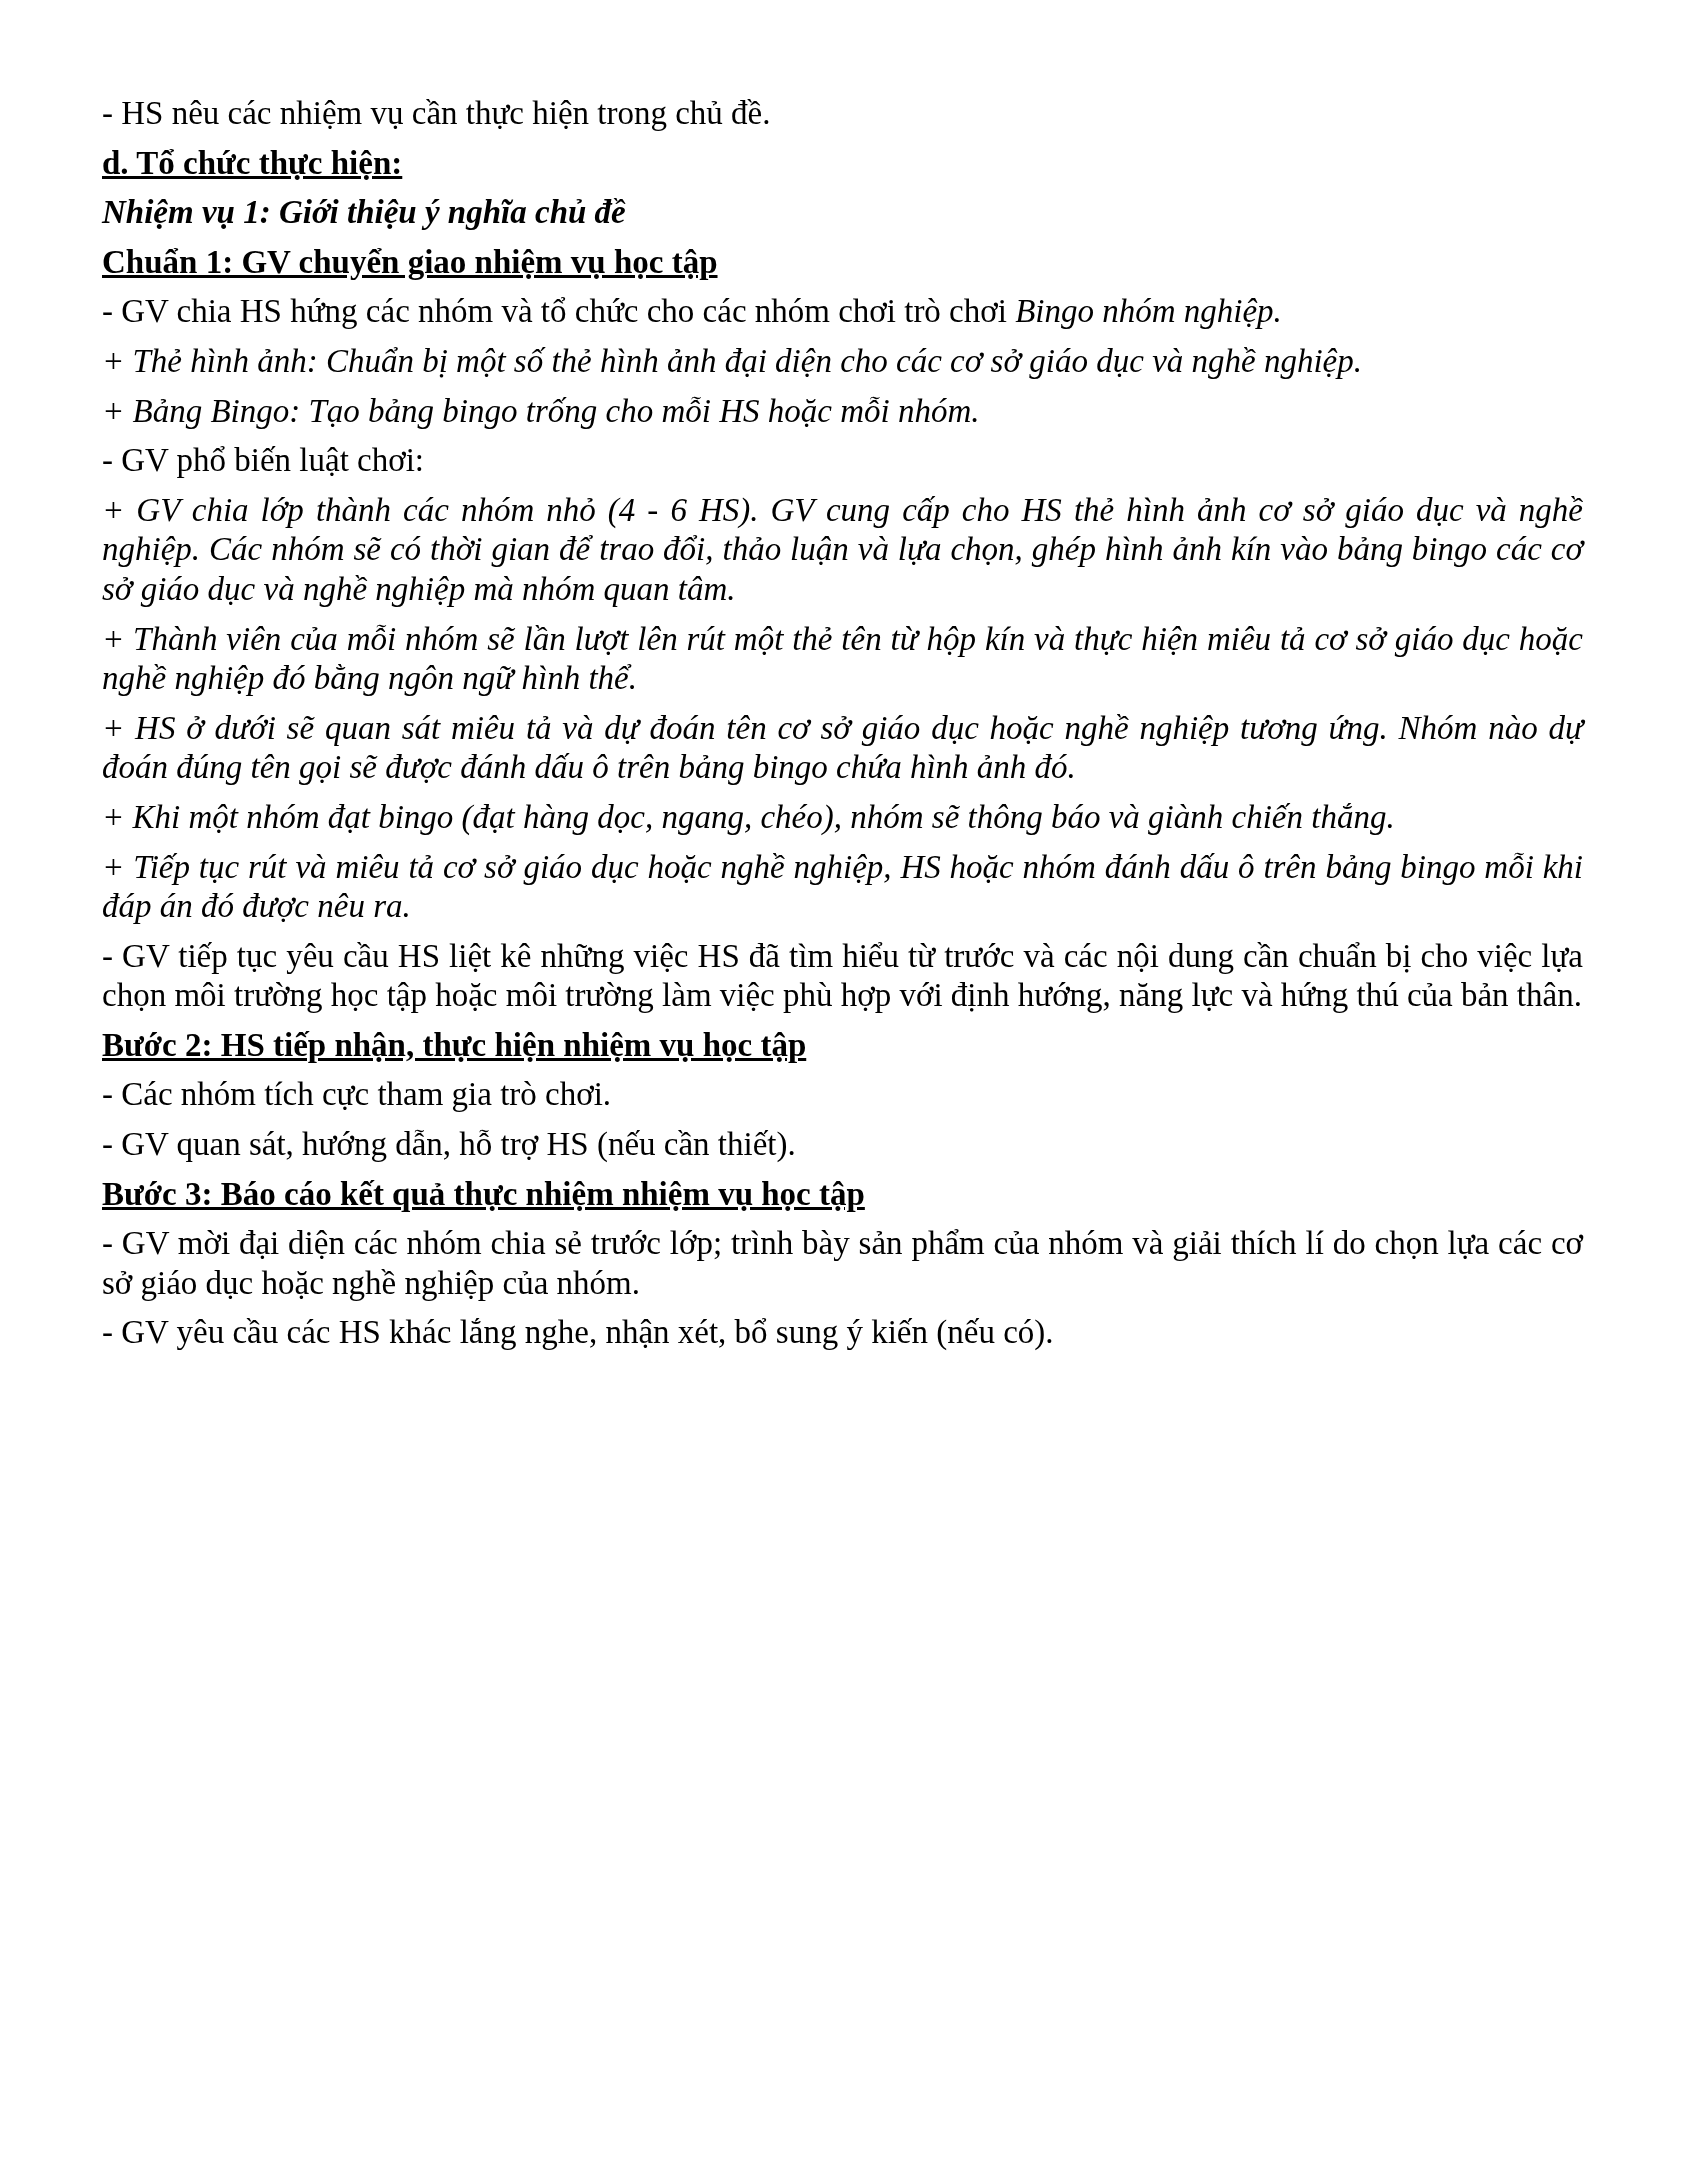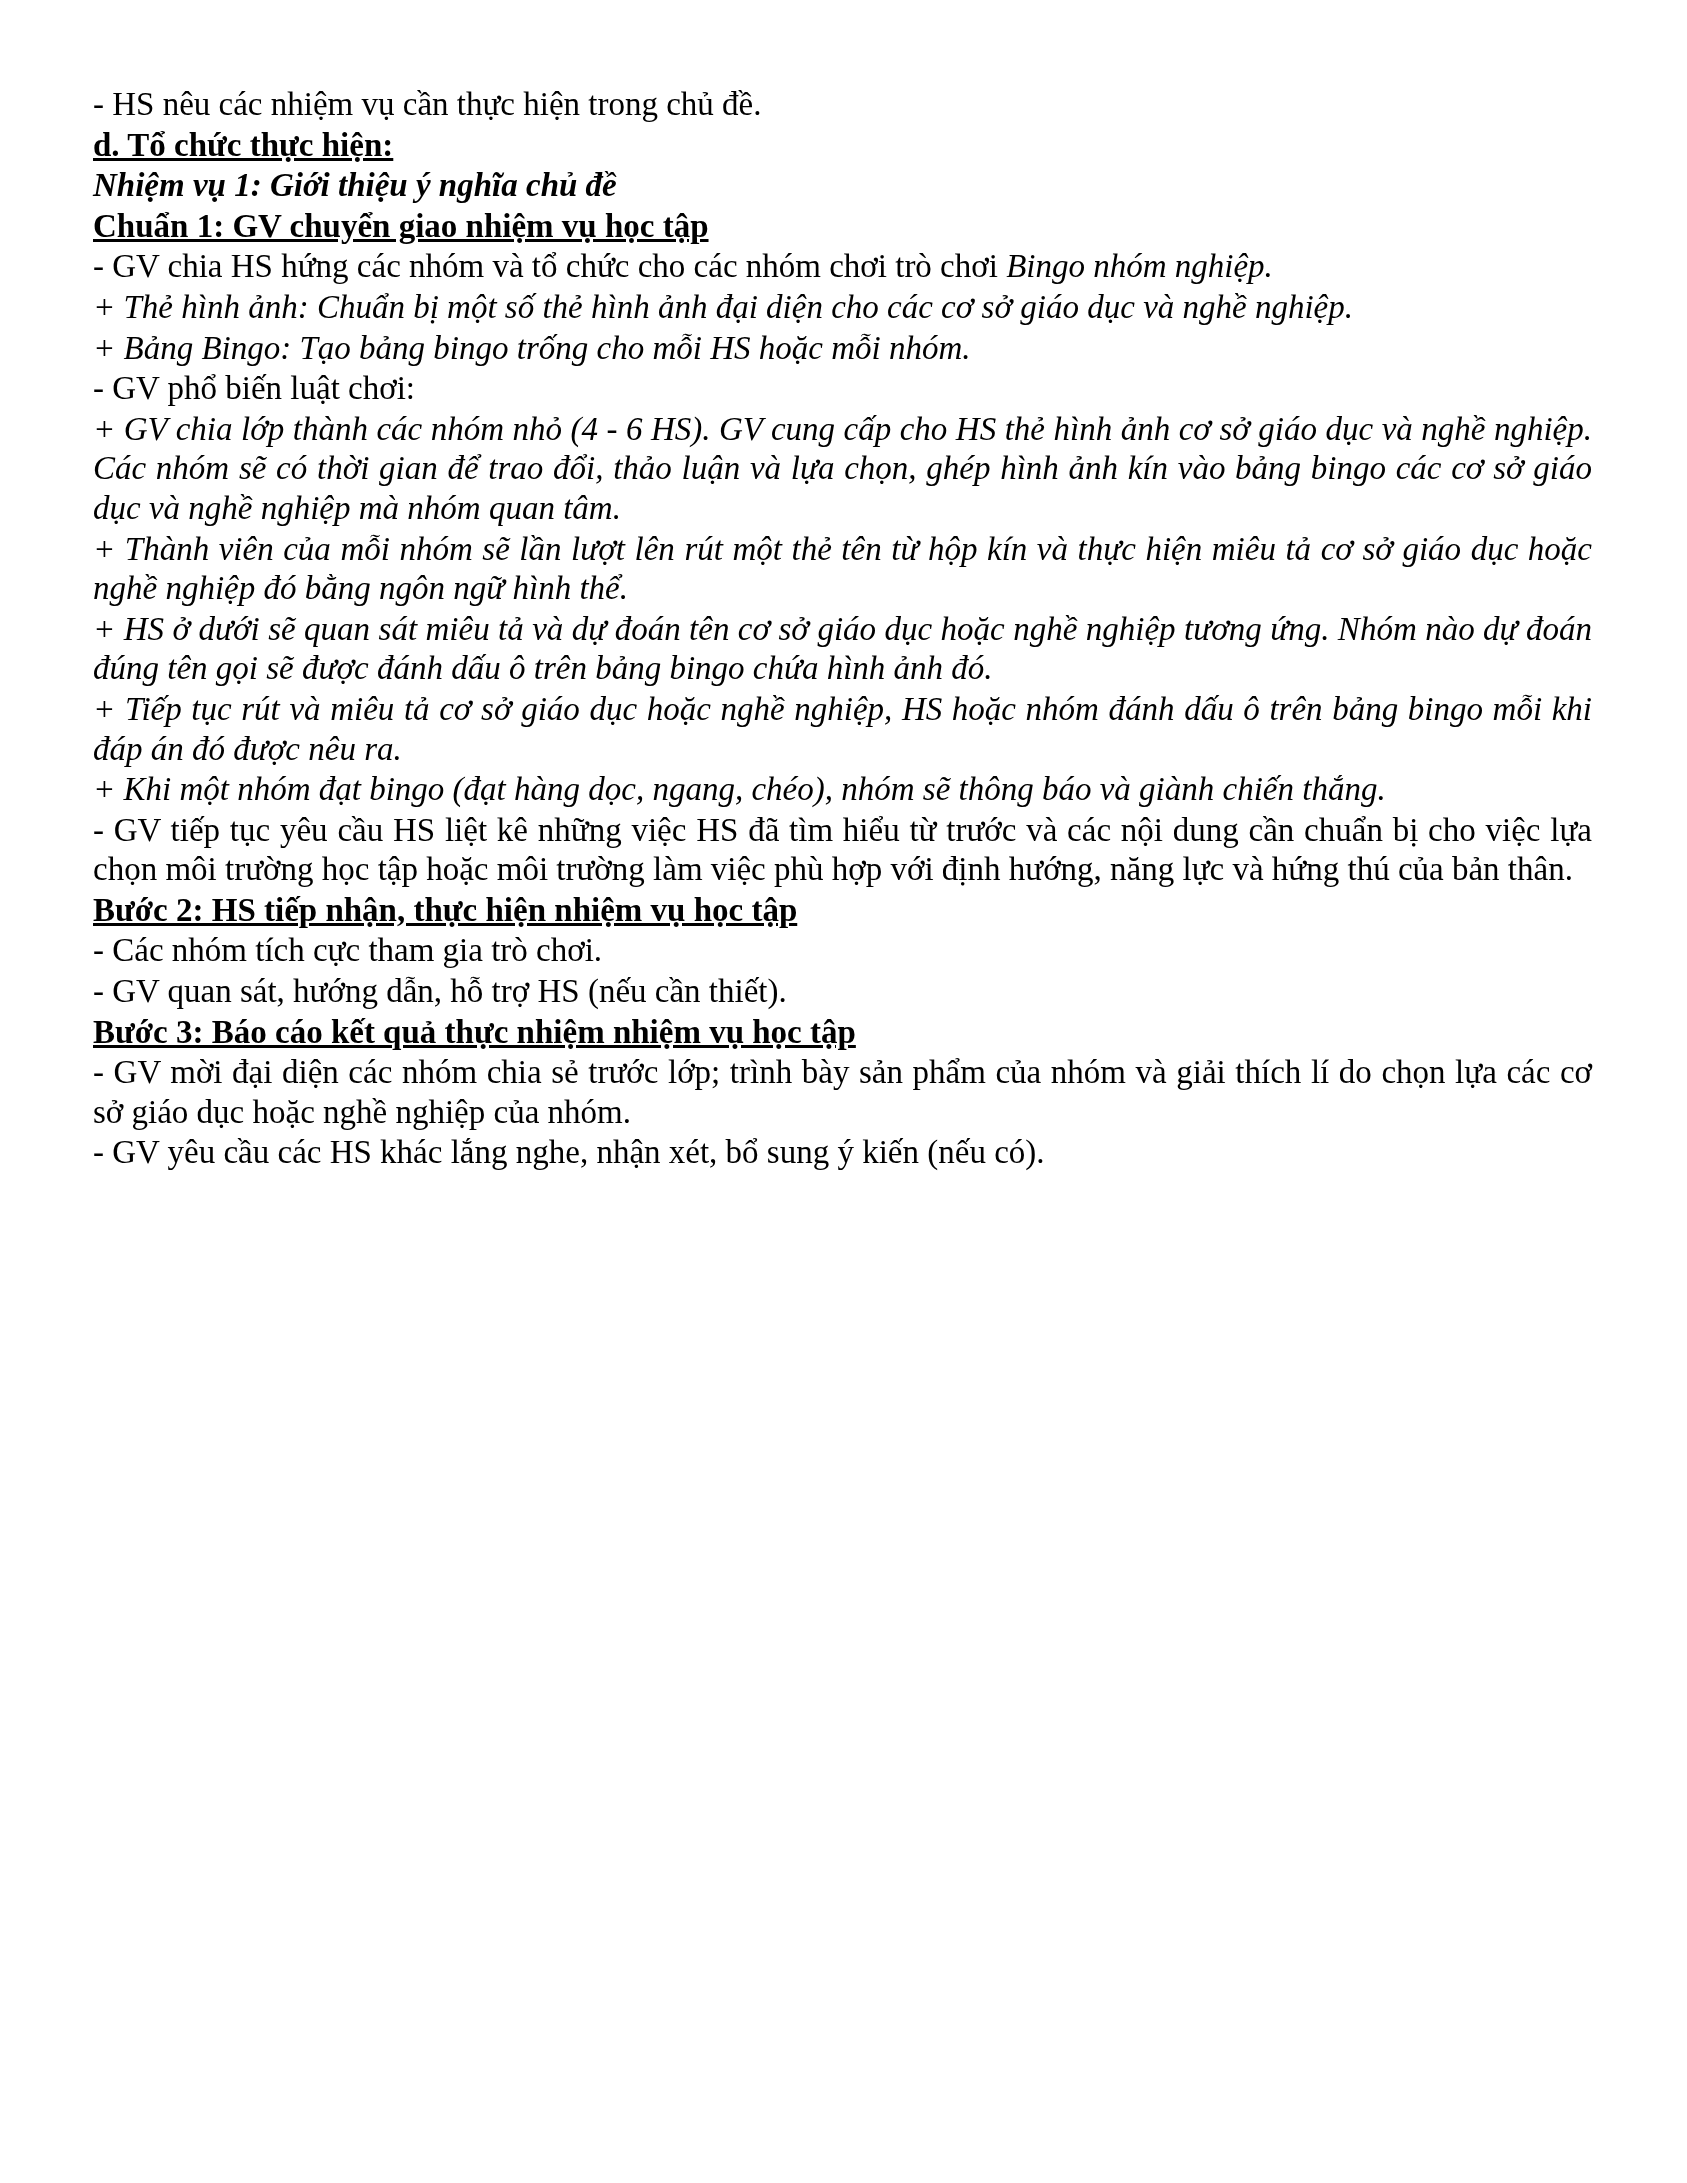--- a/index.html
+++ b/index.html
@@ -11,21 +11,21 @@
     background: #ffffff;
     padding: 84px 94px 0 92px;
     font-family: "Liberation Serif", "DejaVu Serif", serif;
     font-size: 33px;
     line-height: 1.2;
     color: #000000;
     overflow: hidden;
   }
   .para {
     text-align: justify;
-    margin: 1px;
+    margin: 10px;
   }
   .bold { font-weight: bold; text-decoration: underline; }
   .italic { font-style: italic; }
   .bold-italic { font-weight: bold; font-style: italic; }
 </style>
 </head>
 <body>
 
 <div class="page">
 
@@ -46,23 +46,23 @@
 
 
   <p class="para">- GV phổ biến luật chơi:</p>
 
   <p class="para italic">+ GV chia lớp thành các nhóm nhỏ (4 - 6 HS). GV cung cấp cho HS thẻ hình ảnh cơ sở giáo dục và nghề nghiệp. Các nhóm sẽ có thời gian để trao đổi, thảo luận và lựa chọn, ghép hình ảnh kín vào bảng bingo các cơ sở giáo dục và nghề nghiệp mà nhóm quan tâm.</p>
 
   <p class="para italic">+ Thành viên của mỗi nhóm sẽ lần lượt lên rút một thẻ tên từ hộp kín và thực hiện miêu tả cơ sở giáo dục hoặc nghề nghiệp đó bằng ngôn ngữ hình thể.</p>
 
   <p class="para italic">+ HS ở dưới sẽ quan sát miêu tả và dự đoán tên cơ sở giáo dục hoặc nghề nghiệp tương ứng. Nhóm nào dự đoán đúng tên gọi sẽ được đánh dấu ô trên bảng bingo chứa hình ảnh đó.</p>
 
+  <p class="para italic">+ Khi một nhóm đạt bingo (đạt hàng dọc, ngang, chéo), nhóm sẽ thông báo và giành chiến thắng.</p>
+
   <p class="para italic">+ Tiếp tục rút và miêu tả cơ sở giáo dục hoặc nghề nghiệp, HS hoặc nhóm đánh dấu ô trên bảng bingo mỗi khi đáp án đó được nêu ra.</p>
-
-  <p class="para italic">+ Khi một nhóm đạt bingo (đạt hàng dọc, ngang, chéo), nhóm sẽ thông báo và giành chiến thắng.</p>
 
   <p class="para">- GV tiếp tục yêu cầu HS liệt kê những việc HS đã tìm hiểu từ trước và các nội dung cần chuẩn bị cho việc lựa chọn môi trường học tập hoặc môi trường làm việc phù hợp với định hướng, năng lực và hứng thú của bản thân.</p>
 
   <p class="para bold">Bước 2: HS tiếp nhận, thực hiện nhiệm vụ học tập</p>
 
   <p class="para">- Các nhóm tích cực tham gia trò chơi.</p>
 
   <p class="para">- GV quan sát, hướng dẫn, hỗ trợ HS (nếu cần thiết).</p>
 
   <p class="para bold">Bước 3: Báo cáo kết quả thực nhiệm nhiệm vụ học tập</p>

